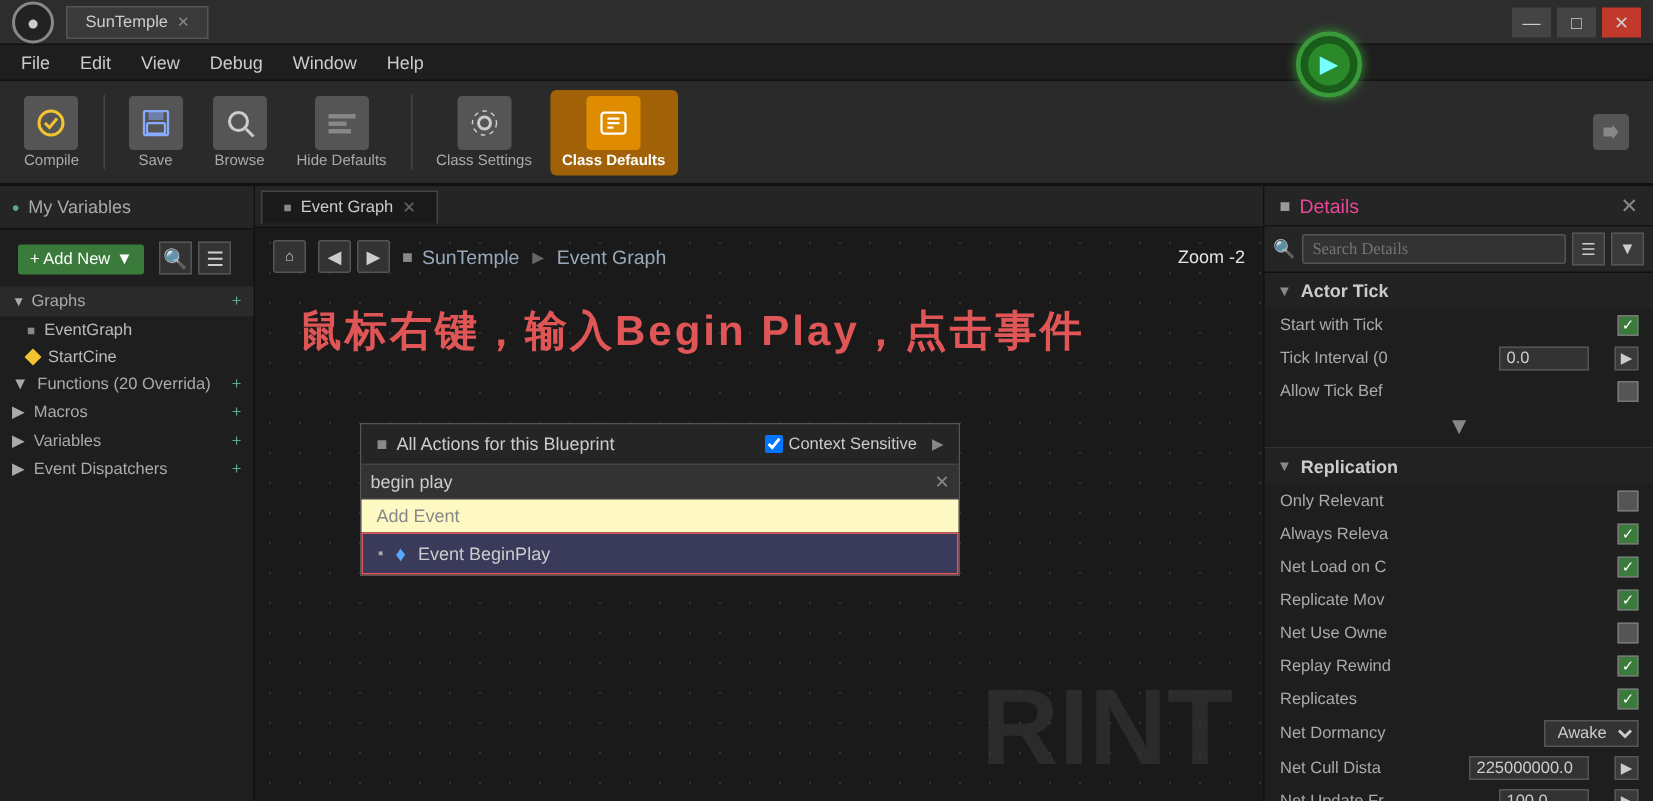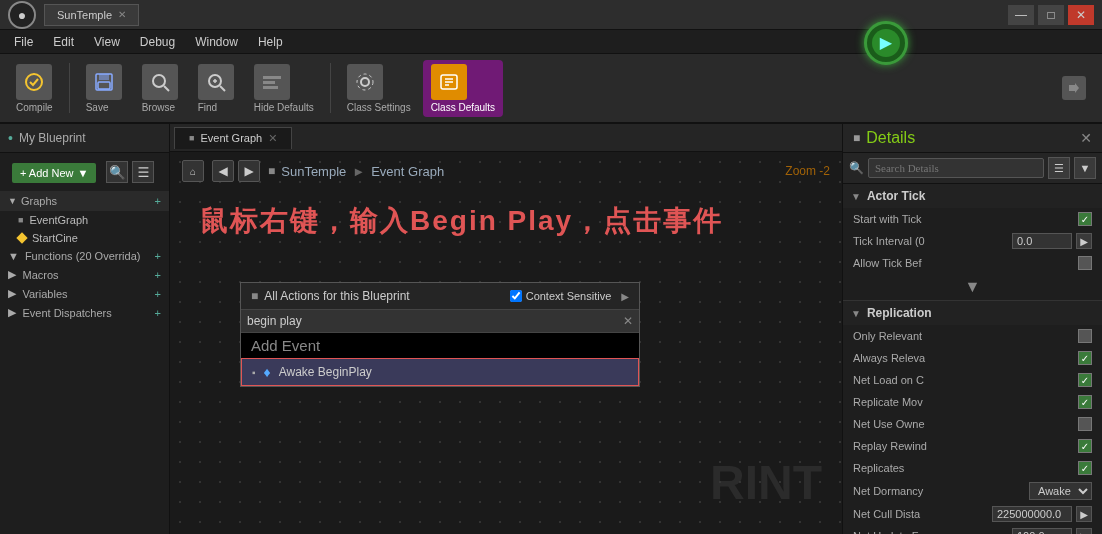--- a/index.html
+++ b/index.html
@@ -12,22 +12,22 @@
     .tb-btn.close { background: #c0392b; }
     .tb-tab { background: #3a3a3a; border: 1px solid #555; padding: 4px 12px; font-size: 11px; color: #ccc; display: flex; align-items: center; gap: 6px; }
     .tb-tab .x { color: #888; cursor: pointer; font-size: 10px; }
 
     
     .menu-bar { height: 24px; background: #1e1e1e; display: flex; align-items: center; padding: 0 4px; border-bottom: 1px solid #111; }
     .menu-item { padding: 2px 10px; font-size: 12px; color: #ccc; cursor: pointer; }
 
     
     .toolbar { height: 70px; background: #2a2a2a; display: flex; align-items: center; padding: 4px 8px; gap: 4px; border-bottom: 2px solid #111; }
-    .tb-tool { display: flex; flex-direction: column; align-items: flex-start; justify-content: center; padding: 4px 8px; cursor: pointer; color: #ccc; gap: 2px; min-width: 50px; }
-    .tb-tool.active { background: #701a75; border-radius: 4px; }
+    .tb-tool { display: flex; flex-direction: column; align-items: center; justify-content: center; padding: 4px 8px; cursor: pointer; color: #ccc; gap: 2px; min-width: 50px; }
+    .tb-tool.active { background: #a16207; border-radius: 4px; font-weight: bold; }
     .tb-tool .icon-box { width: 36px; height: 36px; background: #555; border-radius: 3px; display: flex; align-items: center; justify-content: center; font-size: 18px; }
     .tb-tool.active .icon-box { background: #e08c00; }
     .tb-tool .label { font-size: 10px; color: #aaa; }
     .tb-tool.active .label { color: #fff; }
     .tb-divider { width: 1px; height: 50px; background: #444; margin: 0 4px; }
 
     
     .main-layout { display: flex; height: calc(534px - 30px - 24px - 70px); }
 
     
@@ -51,61 +51,61 @@
     .canvas-area::before { content: ''; position: absolute; top: 0; left: 0; right: 0; bottom: 0;
       background-image: radial-gradient(circle, #333 1px, transparent 1px);
       background-size: 20px 20px; }
 
     
     .breadcrumb-bar { position: absolute; top: 4px; left: 0; right: 0; display: flex; align-items: center; padding: 4px 12px; gap: 8px; z-index: 2; }
     .breadcrumb-nav { display: flex; gap: 4px; }
     .nav-btn { width: 22px; height: 22px; background: #333; border: 1px solid #555; color: #ccc; cursor: pointer; display: flex; align-items: center; justify-content: center; font-size: 12px; border-radius: 2px; }
     .breadcrumb-path { display: flex; align-items: center; gap: 6px; font-size: 13px; color: #9ab; }
     .breadcrumb-path .sep { color: #666; }
-    .zoom-indicator { margin-left: auto; font-size: 12px; color: #a16207; }
+    .zoom-indicator { margin-left: auto; font-size: 12px; color: #e5e5e5; }
 
     
     .chinese-text { position: absolute; top: 50px; left: 30px; font-size: 28px; color: #e05555; font-weight: bold; z-index: 2; letter-spacing: 2px; }
 
     
     .actions-popup { position: absolute; top: 130px; left: 70px; width: 400px; background: #2a2a2a; border: 1px solid #555; z-index: 10; }
     .actions-title { padding: 6px 10px; background: #252525; font-size: 12px; color: #ccc; border-bottom: 1px solid #444; display: flex; align-items: center; gap: 6px; }
     .context-check { display: flex; align-items: center; gap: 4px; font-size: 11px; color: #ccc; }
     .context-check input { width: 12px; height: 12px; }
     .search-bar { padding: 4px 6px; background: #333; display: flex; align-items: center; border-bottom: 1px solid #444; }
     .search-bar input { flex: 1; background: transparent; border: none; color: #ccc; font-size: 12px; outline: none; }
     .search-bar .x-btn { color: #888; cursor: pointer; }
-    .actions-section-header { padding: 4px 10px; background: #000000; font-size: 15px; color: #888; }
+    .actions-section-header { padding: 4px 10px; background: #fef9c3; font-size: 12px; color: #888; }
     .actions-item { padding: 5px 10px; display: flex; align-items: center; gap: 8px; cursor: pointer; }
     .actions-item.selected { background: #3a3a5a; border: 1px solid #e05555; }
     .actions-item .diamond-icon { color: #5af; font-size: 14px; }
     .actions-item .pin-icon { color: #aaa; font-size: 10px; }
 
     
-    .rint-watermark { position: absolute; bottom: 24px; right: 20px; font-size: 48px; font-weight: bold; color: rgba(60,60,60,0.5); z-index: 1; font-family: 'Segoe UI', Arial; }
+    .rint-watermark { position: absolute; bottom: 8px; right: 20px; font-size: 72px; font-weight: bold; color: rgba(60,60,60,0.5); z-index: 1; font-family: 'Segoe UI', Arial; }
 
     
     .right-panel { width: 260px; background: #1e1e1e; border-left: 1px solid #111; display: flex; flex-direction: column; }
     .right-panel-header { padding: 5px 10px; background: #252525; display: flex; align-items: center; gap: 6px; border-bottom: 1px solid #111; }
-    .right-panel-header .panel-title { font-size: 16px; color: #84cc16; }
+    .right-panel-header .panel-title { font-size: 13px; color: #ec4899; }
     .right-panel-header .panel-icon { color: #999; }
     .right-panel-header .spacer { flex: 1; }
     .details-search { padding: 4px 6px; background: #252525; display: flex; align-items: center; border-bottom: 1px solid #111; }
     .details-search input { flex: 1; background: #333; border: 1px solid #555; color: #ccc; padding: 3px 6px; font-size: 11px; border-radius: 2px; font-family: Liberation Serif, serif; }
     .details-search .search-icon { color: #888; margin-right: 4px; }
     .details-toolbar { display: flex; gap: 4px; margin-left: 4px; }
     .details-toolbar button { width: 22px; height: 22px; background: #3a3a3a; border: 1px solid #555; color: #ccc; cursor: pointer; display: flex; align-items: center; justify-content: center; font-size: 11px; }
 
     .details-section { border-bottom: 1px solid #333; }
     .details-section-header { padding: 5px 8px; background: #222; display: flex; align-items: center; gap: 6px; cursor: pointer; }
     .details-section-header .arrow { color: #888; font-size: 10px; }
     .details-section-header .title { font-size: 12px; color: #ccc; font-weight: bold; }
     .details-row { display: flex; align-items: center; padding: 3px 10px; min-height: 22px; }
     .details-label { flex: 1; font-size: 11px; color: #aaa; }
-    .details-value { display: flex; align-items: center; gap: 4px; }
+    .details-value { display: flex; align-items: center; gap: 17px; }
     .checkbox { width: 14px; height: 14px; background: #555; border: 1px solid #777; display: flex; align-items: center; justify-content: center; }
     .checkbox.checked { background: #3a7a3a; }
     .checkbox.checked::after { content: '✓'; font-size: 10px; color: #fff; }
     .num-input { background: #333; border: 1px solid #555; color: #ccc; padding: 1px 4px; font-size: 11px; width: 60px; }
     .num-input-btn { width: 16px; height: 16px; background: #3a3a3a; border: 1px solid #555; color: #ccc; cursor: pointer; font-size: 10px; display: flex; align-items: center; justify-content: center; }
     .dropdown-sel { background: #333; border: 1px solid #555; color: #ccc; padding: 1px 4px; font-size: 11px; }
     .details-scroll { overflow-y: auto; flex: 1; }
     .details-scroll::-webkit-scrollbar { width: 6px; }
     .details-scroll::-webkit-scrollbar-track { background: #1a1a1a; }
     .details-scroll::-webkit-scrollbar-thumb { background: #444; }
@@ -175,31 +175,20 @@
       <svg width="22" height="22" viewBox="0 0 22 22">
           <circle cx="10" cy="10" r="6" fill="none" stroke="#ccc" stroke-width="2"></circle>
           <line x1="15" y1="15" x2="20" y2="20" stroke="#ccc" stroke-width="2"></line>
         </svg>
     </div>
     <span class="label">Browse</span>
   </div>
   <div class="tb-tool">
     <div class="icon-box">
       <svg width="22" height="22" viewBox="0 0 22 22">
-          <circle cx="10" cy="10" r="6" fill="none" stroke="#ccc" stroke-width="2"></circle>
-          <line x1="15" y1="15" x2="20" y2="20" stroke="#ccc" stroke-width="2"></line>
-          <line x1="8" y1="10" x2="12" y2="10" stroke="#ccc" stroke-width="1.5"></line>
-          <line x1="10" y1="8" x2="10" y2="12" stroke="#ccc" stroke-width="1.5"></line>
-        </svg>
-    </div>
-    <span class="label">Find</span>
-  </div>
-  <div class="tb-tool">
-    <div class="icon-box">
-      <svg width="22" height="22" viewBox="0 0 22 22">
           <rect x="2" y="5" width="18" height="3" fill="#888"></rect>
           <rect x="2" y="10" width="12" height="3" fill="#888"></rect>
           <rect x="2" y="15" width="15" height="3" fill="#888"></rect>
         </svg>
     </div>
     <span class="label">Hide Defaults</span>
   </div>
   <div class="tb-divider"></div>
   <div class="tb-tool">
     <div class="icon-box">
@@ -229,21 +218,21 @@
         </svg>
     </div>
   </div>
 </div>
 
 <div class="main-layout">
 
   <div class="left-panel">
     <div class="panel-header">
       <span class="icon">•</span>
-      <span>My Blueprint</span>
+      <span>My Variables</span>
     </div>
     <div style="display:flex; align-items:center; padding:4px 6px; gap:4px;">
       <button class="add-new-btn">
         <span>+ Add New</span>
         <span>▼</span>
       </button>
       <button style="width:22px;height:22px;background:#333;border:1px solid #555;color:#ccc;cursor:pointer;display:flex;align-items:center;justify-content:center;">🔍</button>
       <button style="width:22px;height:22px;background:#333;border:1px solid #555;color:#ccc;cursor:pointer;display:flex;align-items:center;justify-content:center;">☰</button>
     </div>
 
@@ -325,21 +314,21 @@
         <div class="search-bar">
           <input type="text" style="flex: 1 1 0%; background: transparent; border: none; color: rgb(204, 204, 204); font-size: 12px; outline: none;" value="begin play" placeholder="begin play">
           <span class="x-btn">✕</span>
         </div>
         <div class="actions-section-header">
           <span>Add Event</span>
         </div>
         <div class="actions-item selected">
           <span class="pin-icon">▪</span>
           <span class="diamond-icon">♦</span>
-          <span>Awake BeginPlay</span>
+          <span>Event BeginPlay</span>
         </div>
       </div>
 
     </div>
   </div>
 
   <div class="right-panel">
     <div class="right-panel-header">
       <span class="panel-icon">■</span>
       <span class="panel-title">Details</span>

